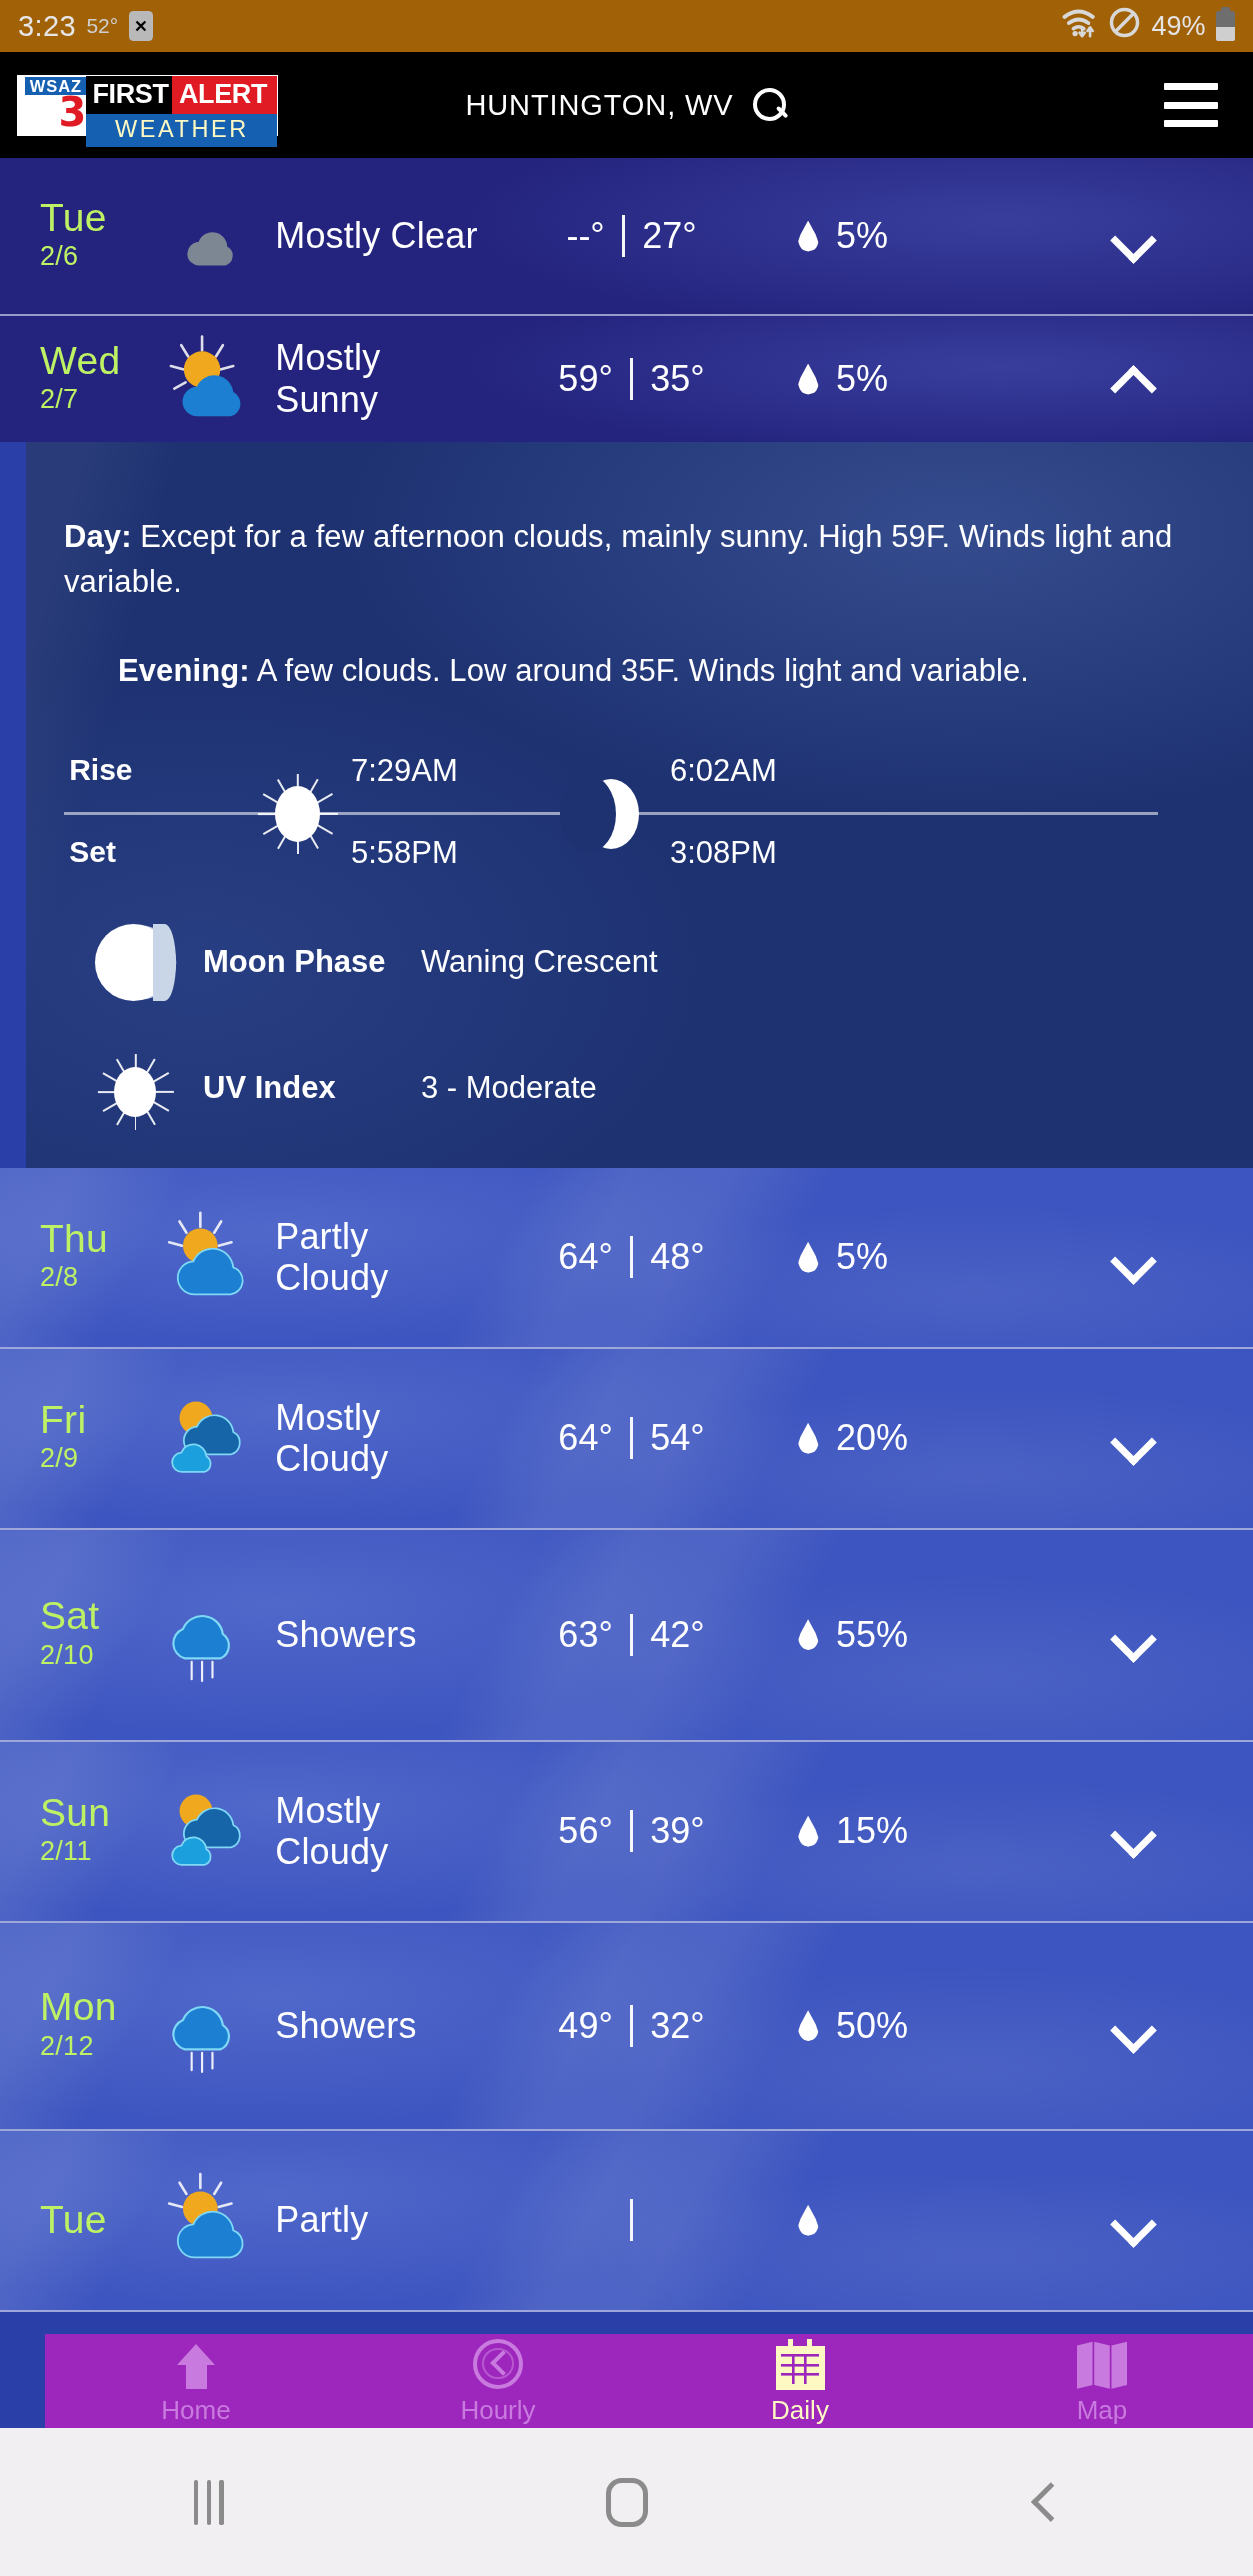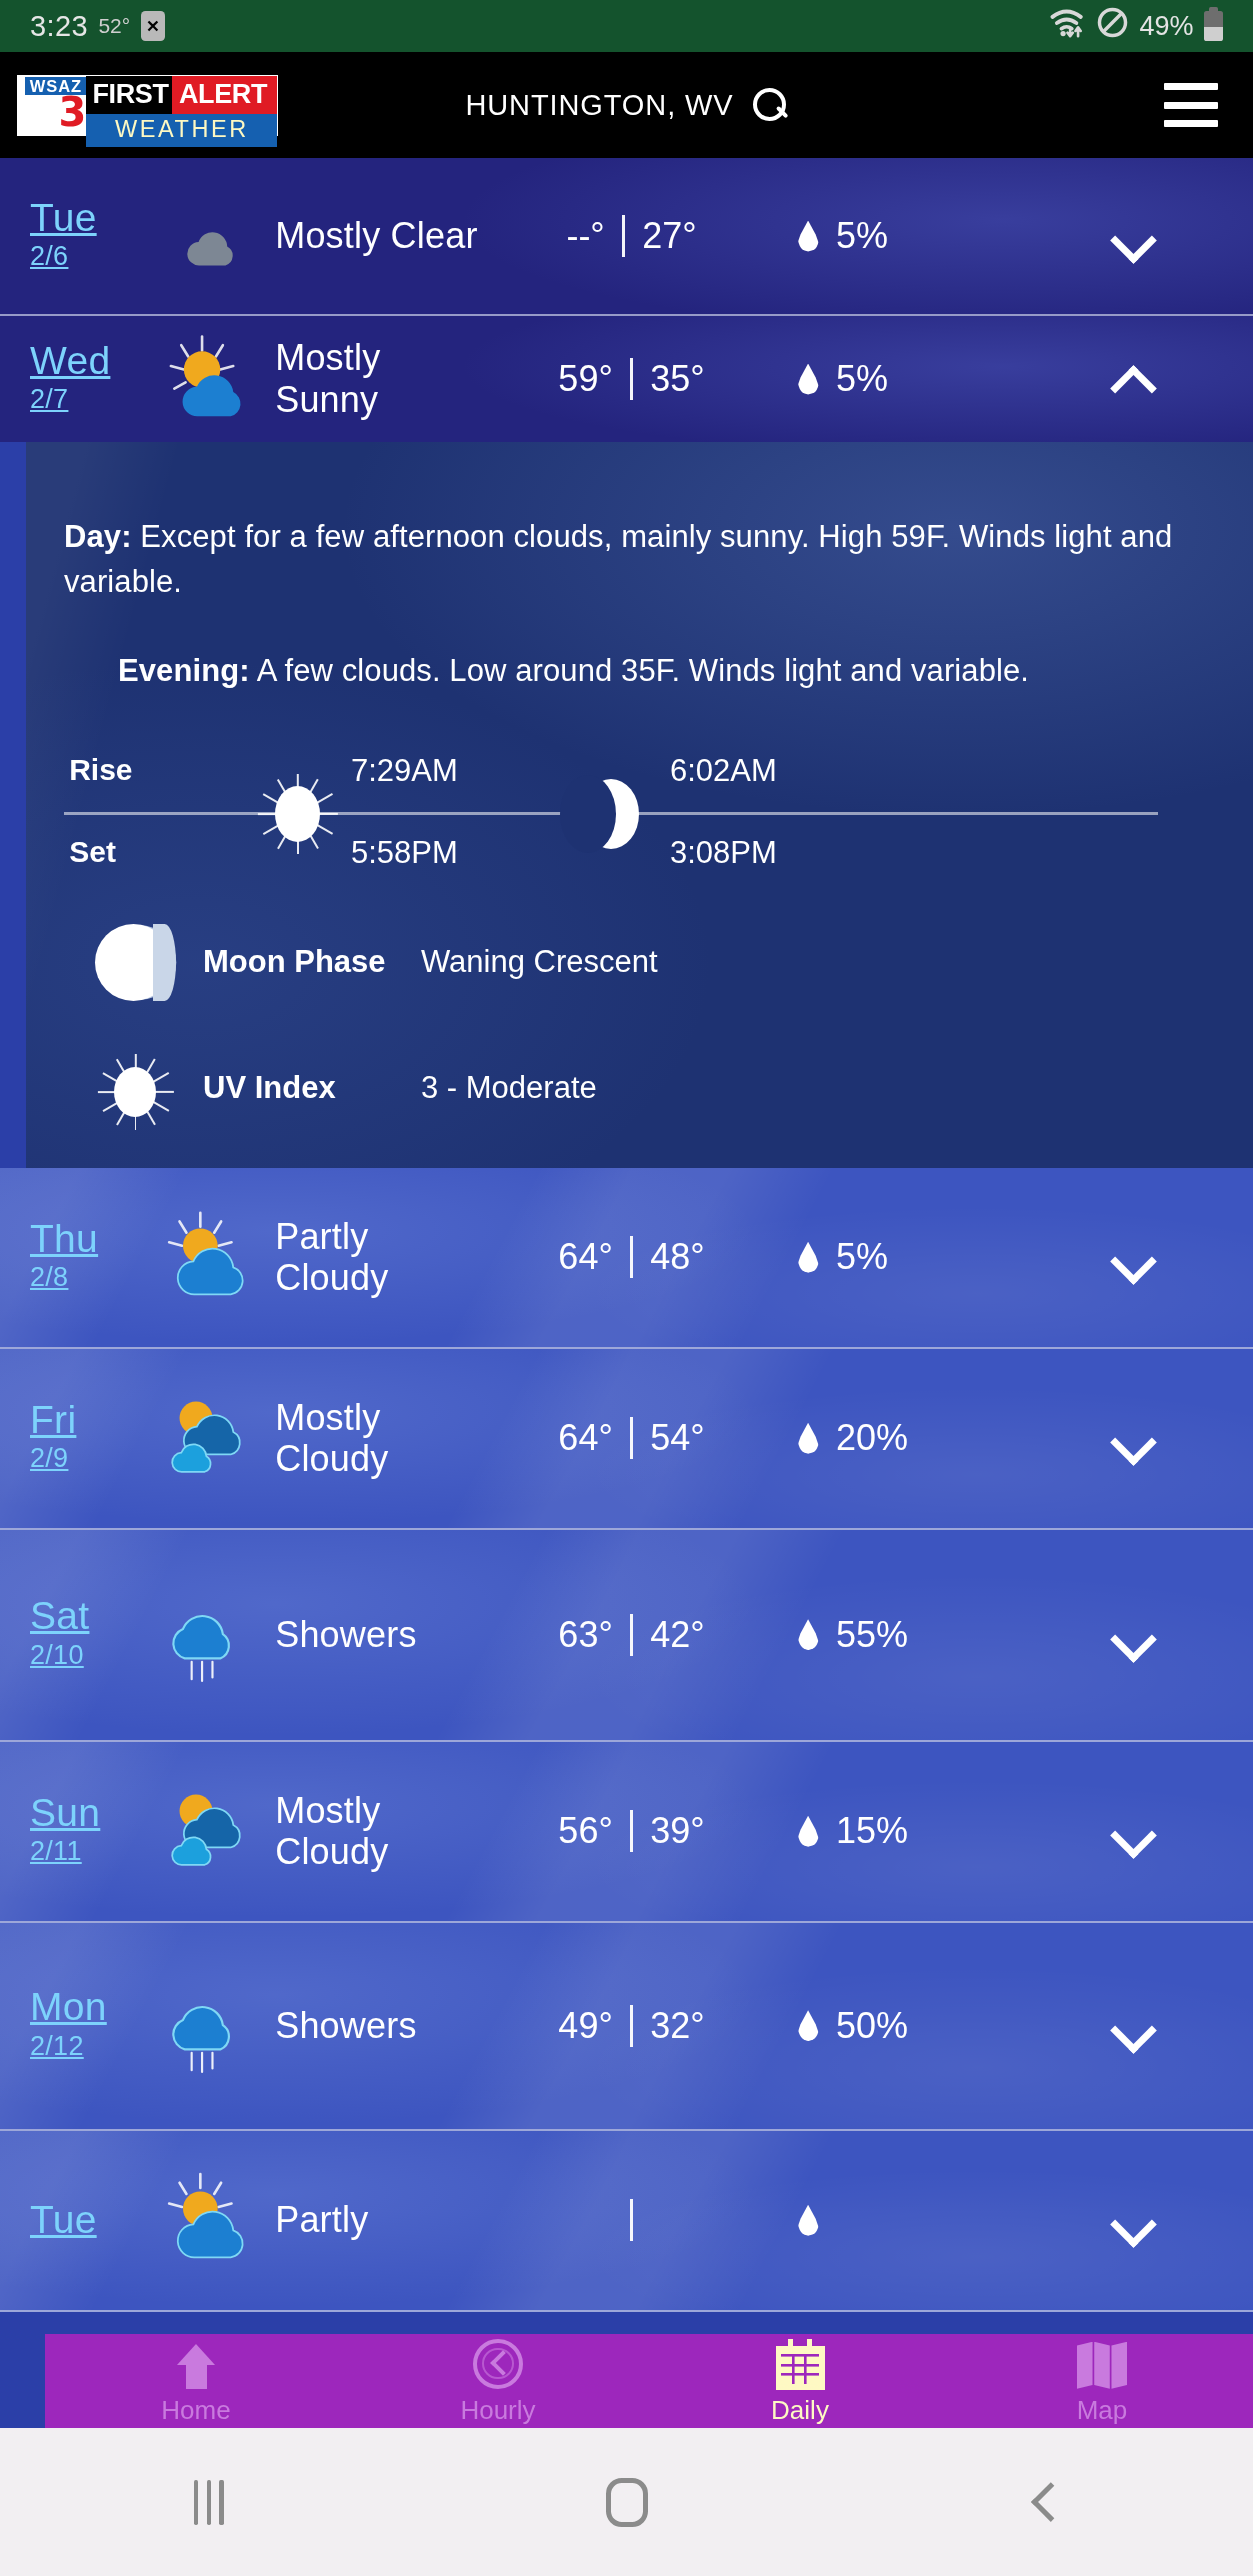--- a/index.html
+++ b/index.html
@@ -6,23 +6,23 @@
   html,body { width:1253px; height:2576px; }
   body {
     font-family:"Liberation Sans", sans-serif;
     background:#2b3fa8;
     overflow:hidden;
     position:relative;
   }
 
   
   .statusbar{
-    height:52px; background:#14532d; color:#d8d8d8;
+    height:52px; background:#a16207; color:#d8d8d8;
     display:flex; align-items:center; justify-content:space-between;
-    padding:0 30px; font-size:26px; position:relative; z-index:30;
+    padding:0 18px; font-size:26px; position:relative; z-index:30;
   }
   .sb-left,.sb-right{display:flex;align-items:center;gap:10.4px;}
   .sb-time{font-size:29px;letter-spacing:0.4px;color:#e6e6e6;}
   .sb-temp{font-size:21px;color:#cfcfcf;}
   .sb-xbadge{
     width:24.4px;height:30px;background:#b9b9b9;border-radius:4.4px;color:#000;
     font-size:16.5px;display:flex;align-items:center;justify-content:center;font-weight:bold;
   }
   .sb-batt-pct{font-size:27px;color:#e4e4e4;letter-spacing:0px;}
   .sb-batt{
@@ -100,21 +100,21 @@
       radial-gradient(ellipse 45% 70% at 78% 70%,rgba(255,255,255,.07),rgba(0,0,0,0) 70%);
     pointer-events:none;
   }
   .drow.dark:before{
     content:"";position:absolute;inset:0;
     background:radial-gradient(ellipse 60% 100% at 80% 40%,rgba(95,110,215,.35),rgba(0,0,0,0) 72%);
     pointer-events:none;
   }
   .rowinner{display:flex;align-items:center;width:100%;position:relative;z-index:2;}
 
-  .daycol{width:148px;padding-left:30px;color:#7dd3fc;flex-shrink:0;text-decoration:underline;}
+  .daycol{width:148px;padding-left:40px;color:#bef264;flex-shrink:0;}
   .dayname{font-size:39px;line-height:1.04;letter-spacing:0.3px;}
   .daydate{font-size:27px;line-height:1.35;letter-spacing:0.3px;}
 
   .iconcol{width:122px;display:flex;align-items:center;justify-content:center;flex-shrink:0;}
 
   .condcol{width:218px;color:#fff;font-size:36px;line-height:1.16;letter-spacing:0.2px;padding-left:5.2px;flex-shrink:0;}
 
   .tempcol{
     width:287px;color:#fff;font-size:36px;display:flex;align-items:center;
     justify-content:center;gap:17.4px;flex-shrink:0;

